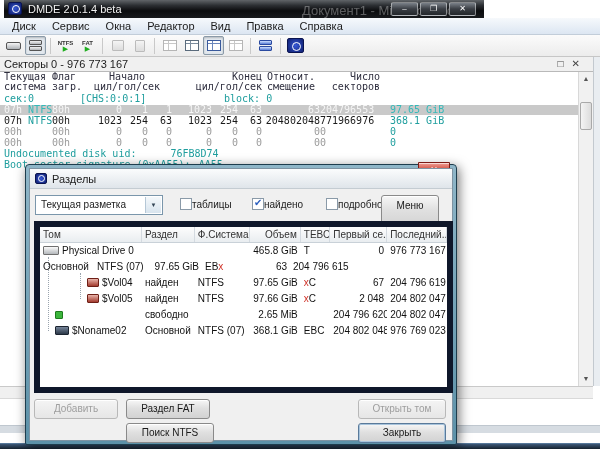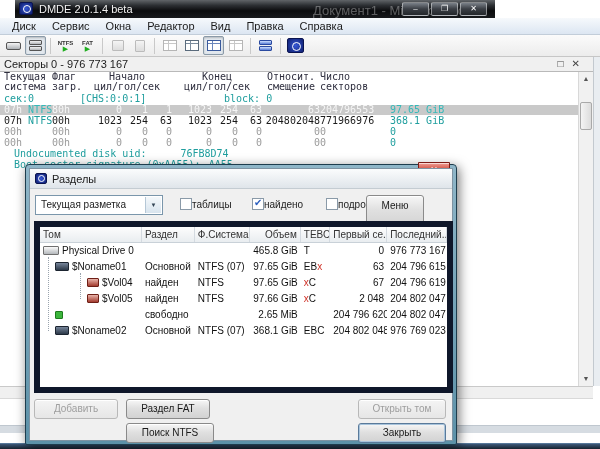--- a/index.html
+++ b/index.html
@@ -1,21 +1,21 @@
 <!DOCTYPE html>
 <html><head>
 <meta charset="utf-8">
 <style>
   *{margin:0;padding:0;box-sizing:border-box}
   html,body{background:#888}
   .screen{position:relative;width:600px;height:449px;overflow:hidden;background:#fff;
     font-family:"Liberation Sans","DejaVu Sans",sans-serif;font-size:11px;color:#222}
 
   
-  .titlebar{position:absolute;left:15px;top:0;width:480px;height:18px;
+  .titlebar{position:absolute;left:4px;top:0;width:480px;height:18px;
     background:linear-gradient(180deg,#606468 0%,#2c2f33 30%,#0b0c0e 60%,#17191c 100%);color:#fff}
   .app-icon{position:absolute;left:4px;top:2px;width:14px;height:13px;border-radius:2px;
     background:radial-gradient(circle at 50% 50%,#3558d6 0%,#15277e 80%);border:1px solid #0a1450}
   .app-icon:before{content:"";position:absolute;left:3px;top:2px;width:6px;height:6px;border:1.5px solid #fff;border-radius:50%}
   .title-text{position:absolute;left:24px;top:3px;font-size:11px;color:#f2f2f2;text-shadow:0 1px 2px #000}
   .bg-title{position:absolute;left:298px;top:3px;font-size:13px;color:rgba(255,255,255,.32)}
   .win-controls{position:absolute;right:8px;top:2px;display:flex;gap:2px}
   .win-btn{width:27px;height:14px;border:1px solid rgba(255,255,255,.45);border-radius:2px;
     background:linear-gradient(#7a8088,#3a3e44 50%,#24272b);color:#fff;font-size:8px;line-height:12px;text-align:center}
 
@@ -52,38 +52,38 @@
     border-bottom:1px solid #b9b9b9;line-height:14px;padding-left:4px;color:#1c1c1c}
   .panel-btns{position:absolute;right:20px;top:58px;display:flex;gap:8px;color:#444;font-size:10px}
   .sector-area{position:absolute;left:0;top:72px;width:578px;height:314px;background:#fff;
     font-family:"DejaVu Sans Mono","Liberation Mono",monospace;font-size:10px;color:#1a1a1a}
   .sh-row,.srow{display:flex;height:10px;line-height:10px;white-space:pre}
   .sh-row{color:#2e2e3e}
   .c{display:inline-block;overflow:hidden}
   .w-fs{width:52px;padding-left:4px}
   .w-flag{width:30px}
   .w-sgrp{width:90px;text-align:center}
-  .w-egrp{width:90px;text-align:center}
+  .w-egrp{width:90px;text-align:right}
   .w-rel{width:58px;text-align:center}
-  .w-cnt{width:60px;text-align:left}
+  .w-cnt{width:60px;text-align:right}
   .c-fs{width:52px;padding-left:4px}
   .c-flag{width:30px}
   .n1{width:40px;text-align:right}.n2{width:26px;text-align:right}.n3{width:24px;text-align:right}
   .c-rel{width:58px;text-align:right}
   .c-cnt{width:60px;text-align:left}
   .c-size{margin-left:10px}
   .teal{color:#1f9e9e}
   .rows-block{position:absolute;left:0;top:22px;width:578px}
   .srow{height:10px;margin-bottom:1px}
   .srow.sel{background:#c9c9c9;color:#f6f6f6}
   .srow.sel .teal{color:#35b9b9}
   .srow.muted{color:#9b9b9b}
   .info-row{position:relative;height:11px;line-height:10px;color:#1f9e9e}
   .info-sec{position:absolute;left:4px}.info-chs{position:absolute;left:80px}.info-blk{position:absolute;left:224px}
-  .uid-row,.boot-row{height:11px;line-height:10px;color:#1f9e9e;padding-left:14px}
+  .uid-row,.boot-row{height:11px;line-height:10px;color:#1f9e9e;padding-left:4px}
   .uid-val{margin-left:34px}
   .boot-val{margin-left:8px}
 
   
   .vscroll{position:absolute;left:578px;top:72px;width:15px;height:314px;background:#f1f1f1;border-left:1px solid #d8d8d8}
   .vs-arrow{height:14px;text-align:center;font-size:7px;color:#555;line-height:14px}
   .vs-down{position:absolute;bottom:0;width:100%}
   .vs-thumb{position:absolute;left:1px;top:30px;width:12px;height:28px;background:linear-gradient(90deg,#f4f4f4,#dcdcdc);border:1px solid #a9a9a9;border-radius:2px}
   .win-right-edge{position:absolute;left:593px;top:57px;width:7px;height:329px;background:#e9edf1;border-left:1px solid #c3c9cf}
 
@@ -110,21 +110,21 @@
     line-height:18px;padding-left:5px;font-size:10px}
   .combo-btn{position:absolute;right:1px;top:1px;width:16px;height:16px;background:linear-gradient(#f4f8fb,#d8e4ee);
     border-left:1px solid #b5c7d6;text-align:center;font-size:6px;line-height:16px;color:#345}
   .cb-wrap{position:absolute;top:3px;display:flex;align-items:center;font-size:10px}
   .cb{width:12px;height:12px;background:#fff;border:1px solid #8a9aa8;position:relative}
   .cb .mark{display:none;position:absolute;left:1px;top:-2px;color:#2b5fbf;font-size:10px}
   .cb.on .mark{display:block}
   .btn{background:linear-gradient(#f7f7f7,#e0e0e0 45%,#d2d2d2);border:1px solid #8a8a8a;border-radius:3px;
     font-size:10px;text-align:center;color:#1a1a1a;box-shadow:inset 0 1px 0 #fff}
   .btn.disabled{color:#9e9e9e;border-color:#b8b8b8;background:linear-gradient(#f4f4f4,#e6e6e6)}
-  .menu-btn{position:absolute;left:336px;top:0;width:58px;height:33px;line-height:19px}
+  .menu-btn{position:absolute;left:351px;top:0;width:58px;height:33px;line-height:19px}
 
   .dlg-table{position:absolute;left:4px;top:52px;width:419px;height:172px;background:#fff;border:6px solid #0f172a;font-size:10px}
   .dt-head{display:flex;height:16px;background:linear-gradient(#fdfdfd,#e9edf0);border-bottom:1px solid #c9d1d8;color:#333}
   .dt-head .dc{border-right:1px solid #d4dae0;line-height:15px}
   .dc{display:inline-block;overflow:hidden;white-space:nowrap;padding:0 3px}
   .dc-name{width:104px}.dc-part{width:54px}.dc-fs{width:56px}
   .dc-size{width:52px;text-align:right}.dc-tebc{width:30px}
   .dc-first{width:58px;text-align:right}.dc-last{width:61px;text-align:right}
   .drow{display:flex;height:16px;line-height:16px;position:relative;color:#111}
   .red{color:#d03228}
@@ -361,21 +361,20 @@
           <span class="dc dc-name"><span class="tree ind0"></span><span class="picon drive"></span><span>Physical Drive 0</span></span>
           <span class="dc dc-part"></span>
           <span class="dc dc-fs"></span>
           <span class="dc dc-size">465.8 GiB</span>
           <span class="dc dc-tebc"><span>T</span><span class="red"></span><span></span></span>
           <span class="dc dc-first">0</span>
           <span class="dc dc-last">976 773 167</span>
         </div>
 
         <div class="drow">
-          <span class="dc dc-name"><span class="tree ind1"></span><span class="picon partition"></span><span>$Noname01</span></span>
           <span class="dc dc-part">Основной</span>
           <span class="dc dc-fs">NTFS (07)</span>
           <span class="dc dc-size">97.65 GiB</span>
           <span class="dc dc-tebc"><span>EB</span><span class="red">x</span><span></span></span>
           <span class="dc dc-first">63</span>
           <span class="dc dc-last">204 796 615</span>
         </div>
 
         <div class="drow">
           <span class="dc dc-name"><span class="tree ind2"></span><span class="picon volume"></span><span>$Vol04</span></span>

